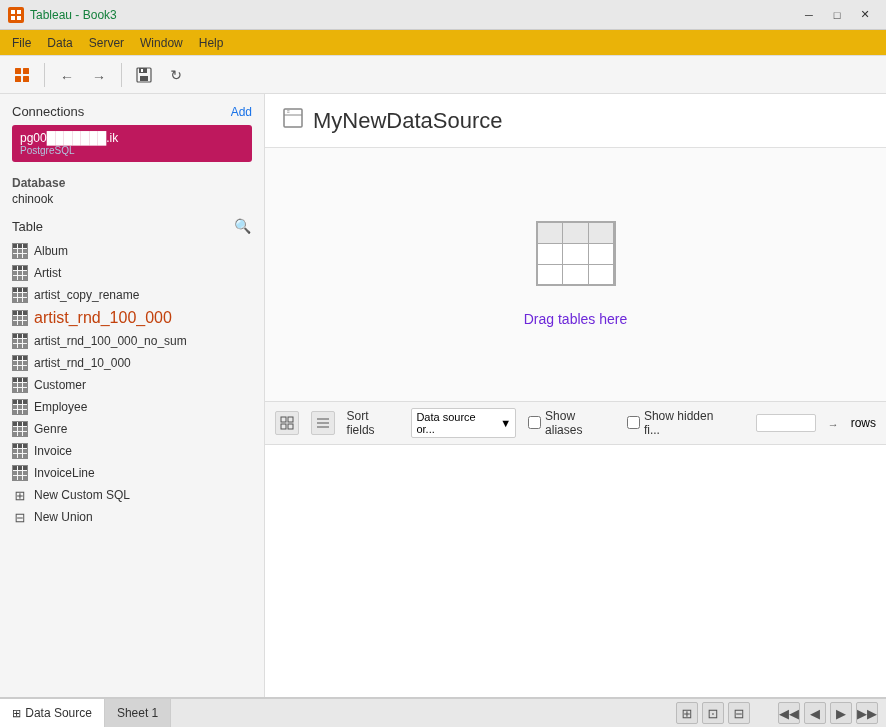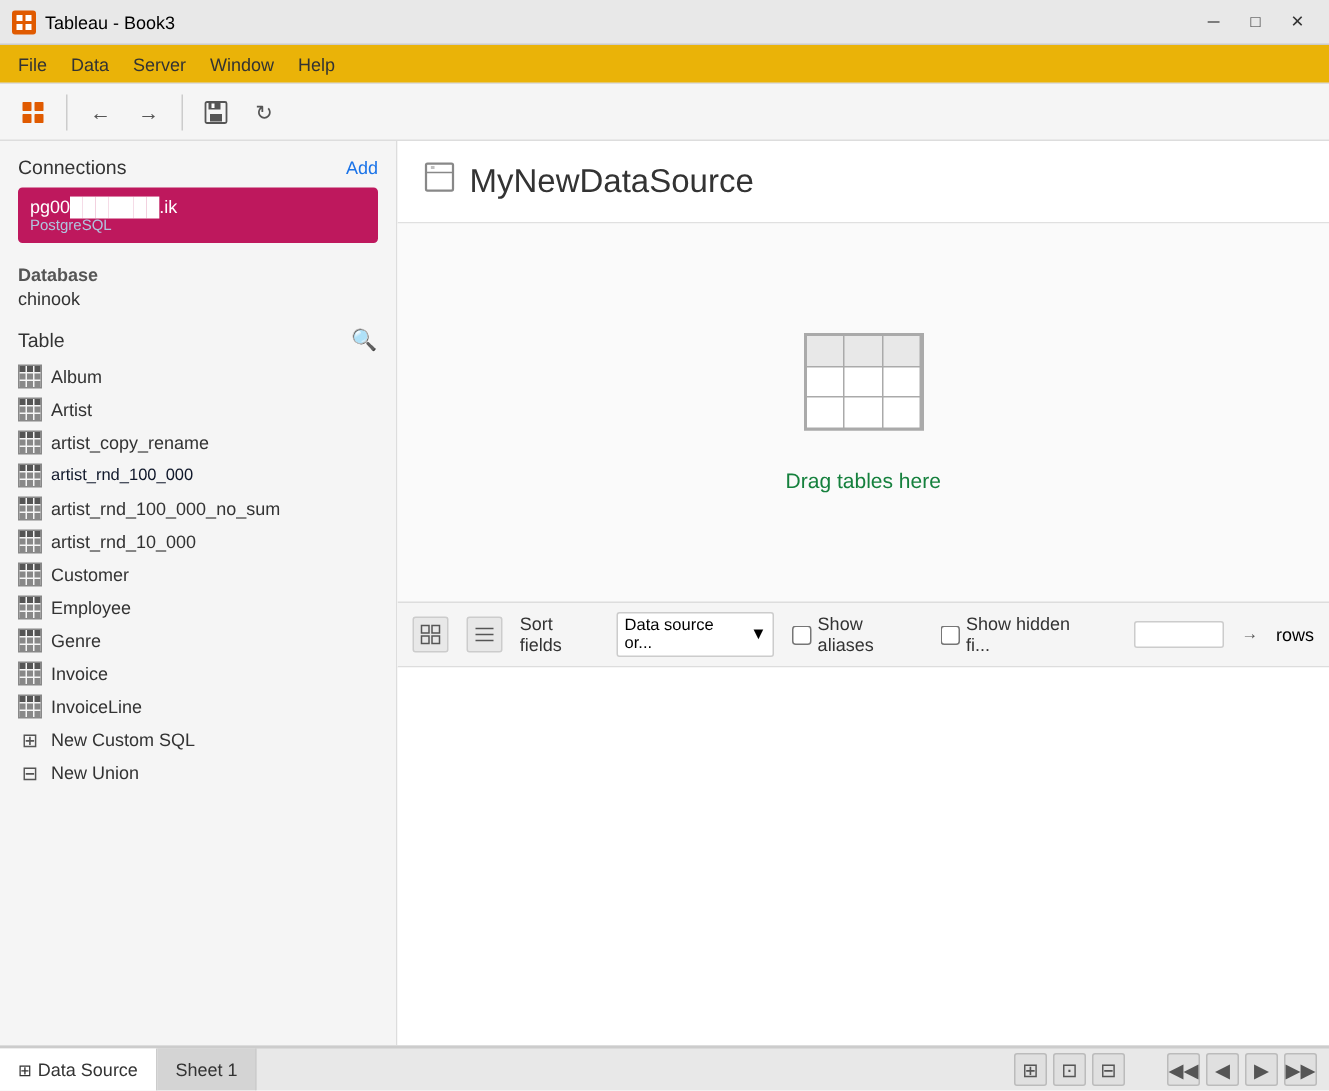--- a/index.html
+++ b/index.html
@@ -11,21 +11,21 @@
       height: 30px;
       display: flex;
       align-items: center;
       justify-content: space-between;
       padding: 0 8px;
       border-bottom: 1px solid #ccc;
       flex-shrink: 0;
     }
     .title-bar-left { display: flex; align-items: center; gap: 6px; }
     .title-bar-icon { width: 16px; height: 16px; background: #e05a00; border-radius: 2px; display: flex; align-items: center; justify-content: center; }
-    .title-bar-text { font-size: 12px; color: #000000; text-align: center; }
+    .title-bar-text { font-size: 12px; color: #15803d; text-align: center; }
     .title-bar-controls { display: flex; gap: 2px; }
     .title-btn { width: 26px; height: 22px; background: transparent; border: none; cursor: pointer; display: flex; align-items: center; justify-content: center; font-size: 11px; color: #333; }
 
     
     .menu-bar {
       background: #eab308;
       height: 26px;
       display: flex;
       align-items: center;
       padding: 0 4px;
@@ -168,21 +168,21 @@
       border: 2px solid #aaa;
       display: grid;
       grid-template-columns: 1fr 1fr 1fr;
       grid-template-rows: 1fr 1fr 1fr;
       gap: 1px;
       background: #aaa;
     }
     .drag-cell { background: white; }
     .drag-cell.top { background: #e8e8e8; }
 
-    .drag-text { font-size: 14px; color: #15803d; margin-top: 13px; }
+    .drag-text { font-size: 14px; color: #6d28d9; margin-top: 13px; }
 
     
     .fields-toolbar {
       display: flex;
       align-items: center;
       gap: 12px;
       padding: 6px 10px;
       border-top: 1px solid #ddd;
       border-bottom: 1px solid #ddd;
       background: #f5f5f5;
@@ -393,21 +393,21 @@
               <div class="table-icon-cell header"></div>
               <div class="table-icon-cell header"></div>
               <div class="table-icon-cell header"></div>
               <div class="table-icon-cell"></div>
               <div class="table-icon-cell"></div>
               <div class="table-icon-cell"></div>
               <div class="table-icon-cell"></div>
               <div class="table-icon-cell"></div>
               <div class="table-icon-cell"></div>
             </div>
-            <span style="font-size: 11px; color: #0f172a;">artist_rnd_100_000</span>
+            <span style="font-size: 16px; color: #c2410c;">artist_rnd_100_000</span>
           </div>
           <div class="table-item">
             <div class="table-icon">
               <div class="table-icon-cell header"></div>
               <div class="table-icon-cell header"></div>
               <div class="table-icon-cell header"></div>
               <div class="table-icon-cell"></div>
               <div class="table-icon-cell"></div>
               <div class="table-icon-cell"></div>
               <div class="table-icon-cell"></div>

